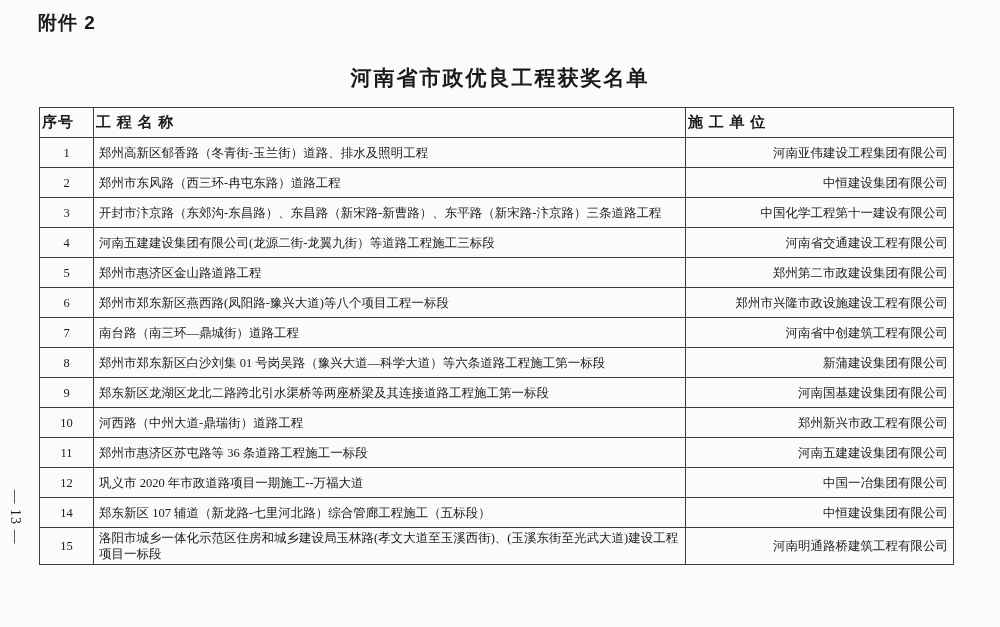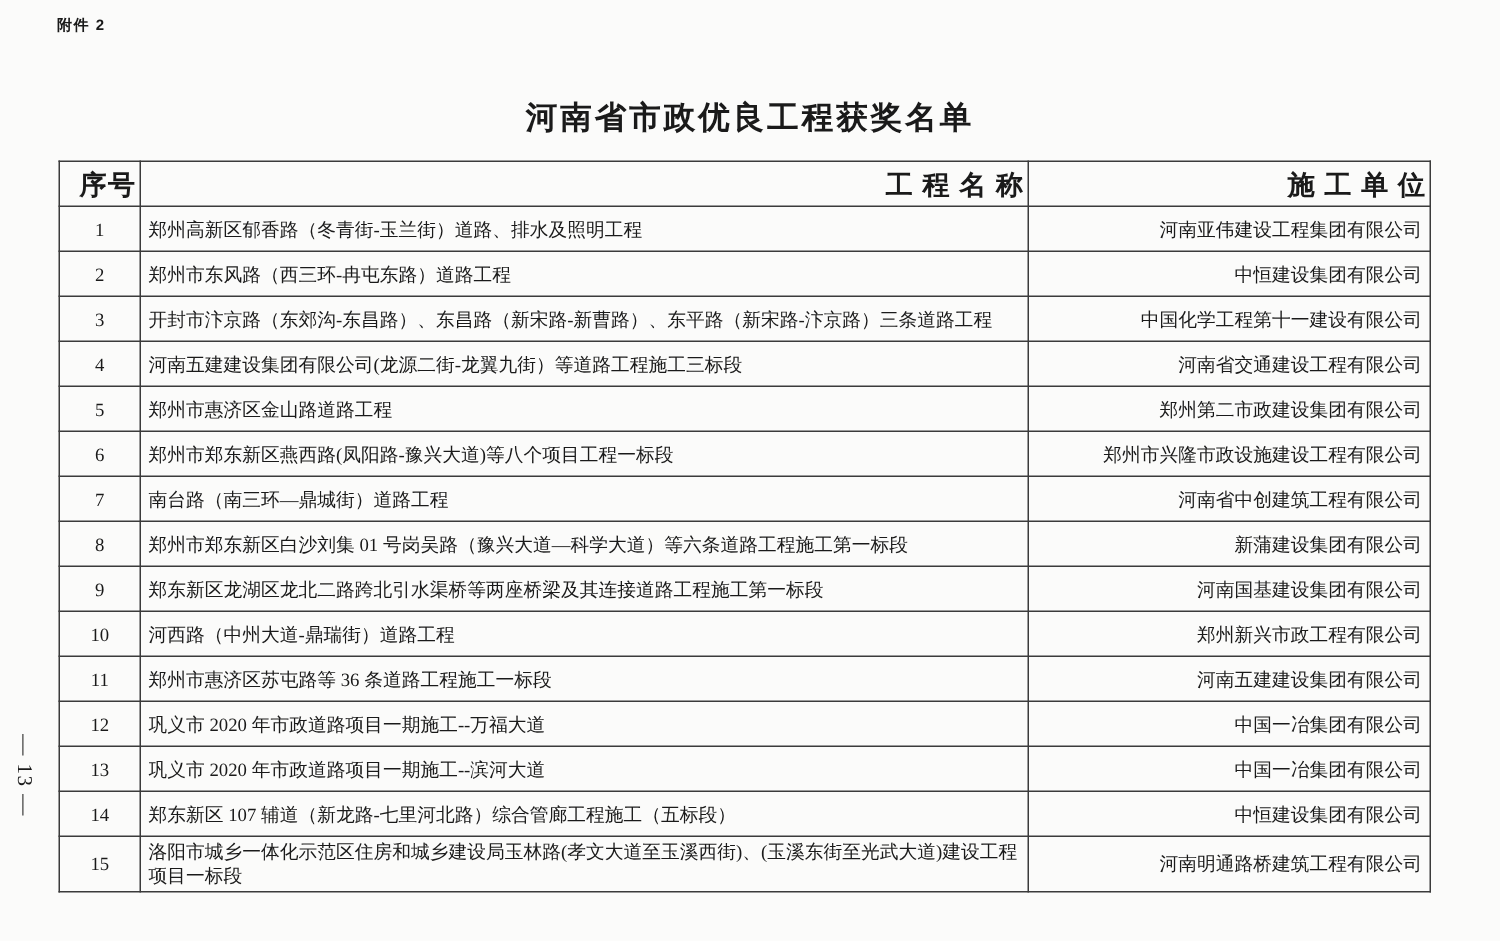--- a/index.html
+++ b/index.html
@@ -11,21 +11,21 @@
     color: #1a1a1a;
     font-family: "Liberation Serif", serif;
     overflow: hidden;
   }
   .attachment-label {
     position: absolute;
     left: 38px;
     top: 10px;
     font-family: "Liberation Sans", sans-serif;
     font-weight: bold;
-    font-size: 10px;
+    font-size: 19px;
     letter-spacing: 1px;
   }
   .doc-title {
     position: absolute;
     left: 0;
     right: 0;
     top: 64px;
     text-align: center;
     font-family: "Liberation Sans", sans-serif;
     font-weight: bold;
@@ -51,23 +51,23 @@
     border-collapse: collapse;
     table-layout: fixed;
   }
   table.awards th, table.awards td {
     border: 1px solid #3b3b3b;
     vertical-align: middle;
     overflow: hidden;
   }
   table.awards thead th {
     height: 27px;
-    font-size: 18px;
+    font-size: 15px;
     font-weight: bold;
-    text-align: right;
+    text-align: left;
     letter-spacing: 1px;
     padding: 1px 2px;
   }
   table.awards tbody tr { height: 30px; }
   table.awards td {
     font-size: 12.5px;
     line-height: 16px;
     padding: 2px 5px;
   }
   td.c-no { text-align: center; padding: 2px 1px; }
@@ -153,25 +153,20 @@
           <td class="c-no">11</td>
           <td class="c-proj">郑州市惠济区苏屯路等 36 条道路工程施工一标段</td>
           <td class="c-unit">河南五建建设集团有限公司</td>
         </tr>
         <tr>
           <td class="c-no">12</td>
           <td class="c-proj">巩义市 2020 年市政道路项目一期施工--万福大道</td>
           <td class="c-unit">中国一冶集团有限公司</td>
         </tr>
         <tr>
-          <td class="c-no">13</td>
-          <td class="c-proj">巩义市 2020 年市政道路项目一期施工--滨河大道</td>
-          <td class="c-unit">中国一冶集团有限公司</td>
-        </tr>
-        <tr>
           <td class="c-no">14</td>
           <td class="c-proj">郑东新区 107 辅道（新龙路-七里河北路）综合管廊工程施工（五标段）</td>
           <td class="c-unit">中恒建设集团有限公司</td>
         </tr>
         <tr>
           <td class="c-no">15</td>
           <td class="c-proj">洛阳市城乡一体化示范区住房和城乡建设局玉林路(孝文大道至玉溪西街)、(玉溪东街至光武大道)建设工程项目一标段</td>
           <td class="c-unit">河南明通路桥建筑工程有限公司</td>
         </tr>
       </tbody>

